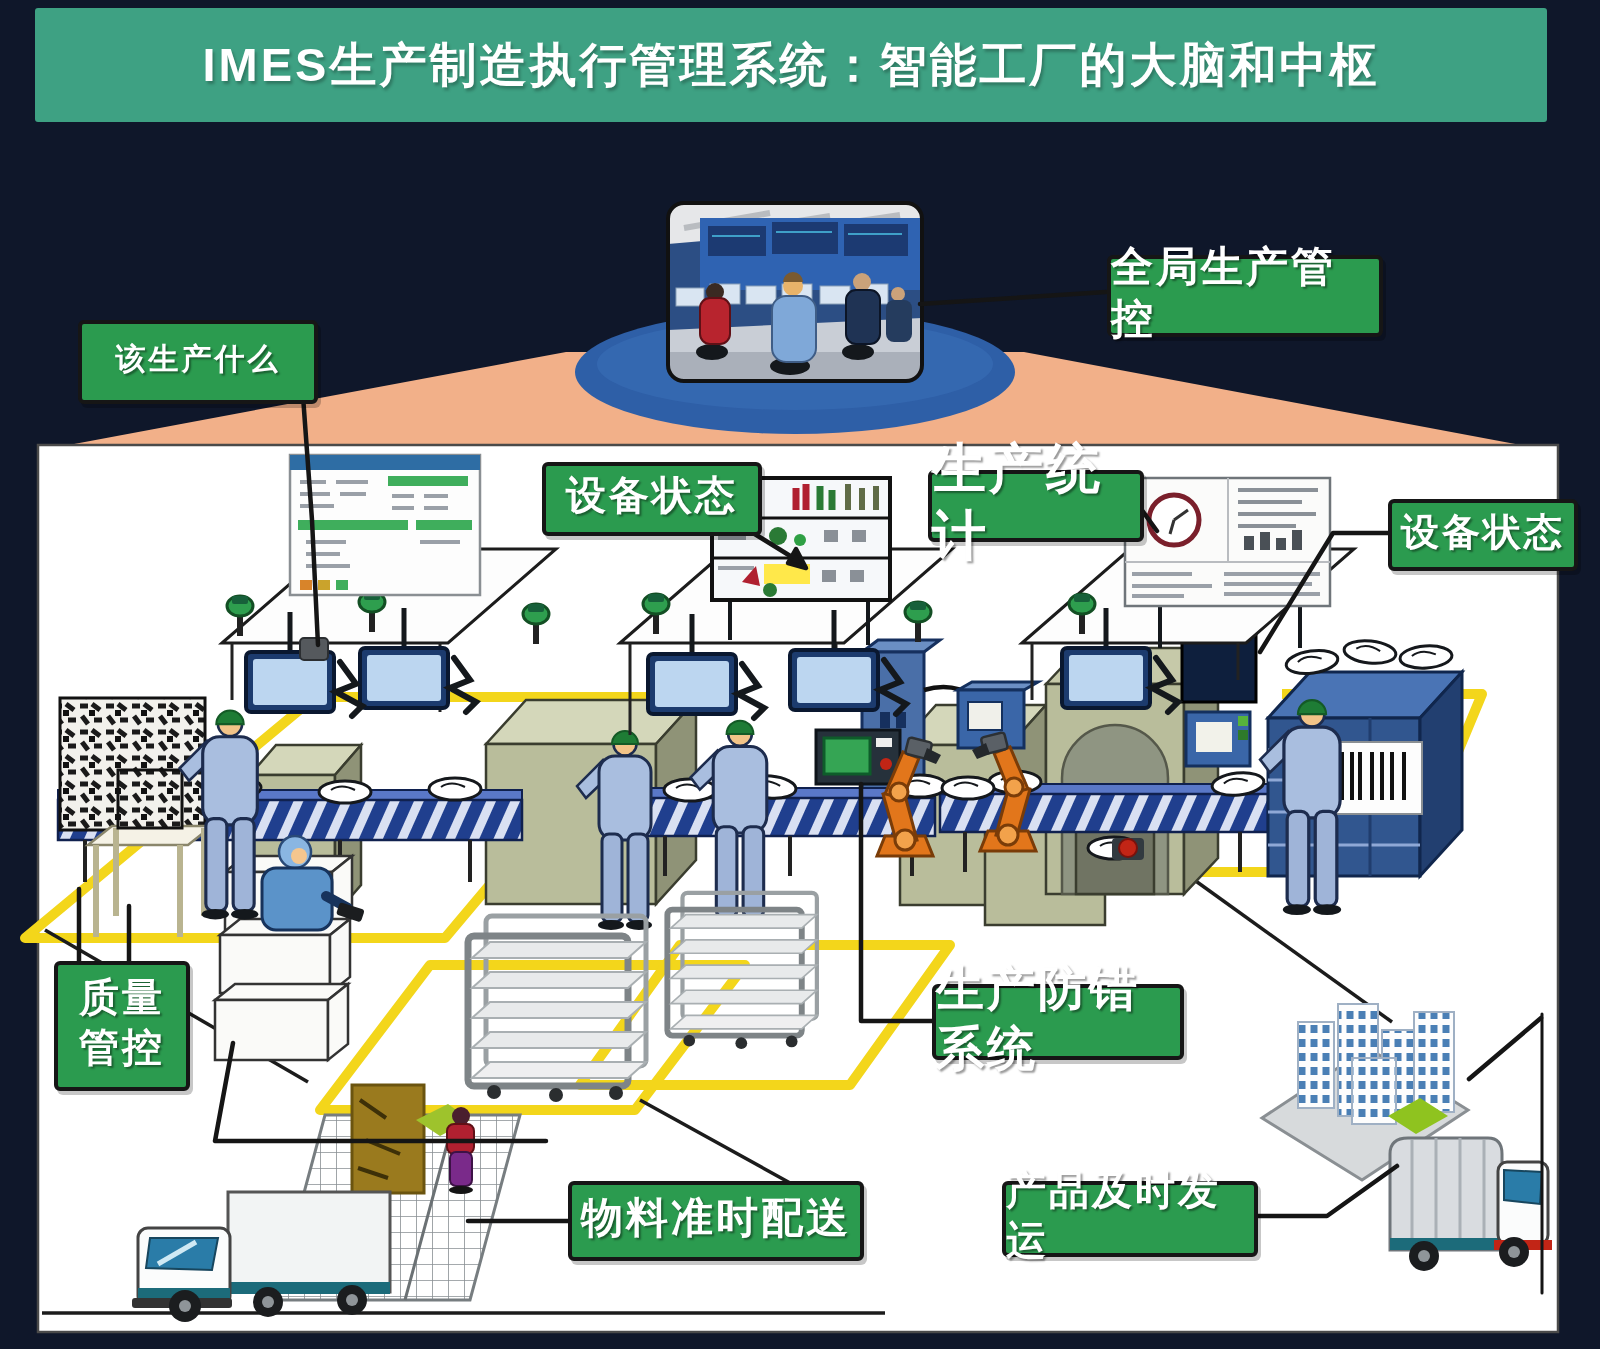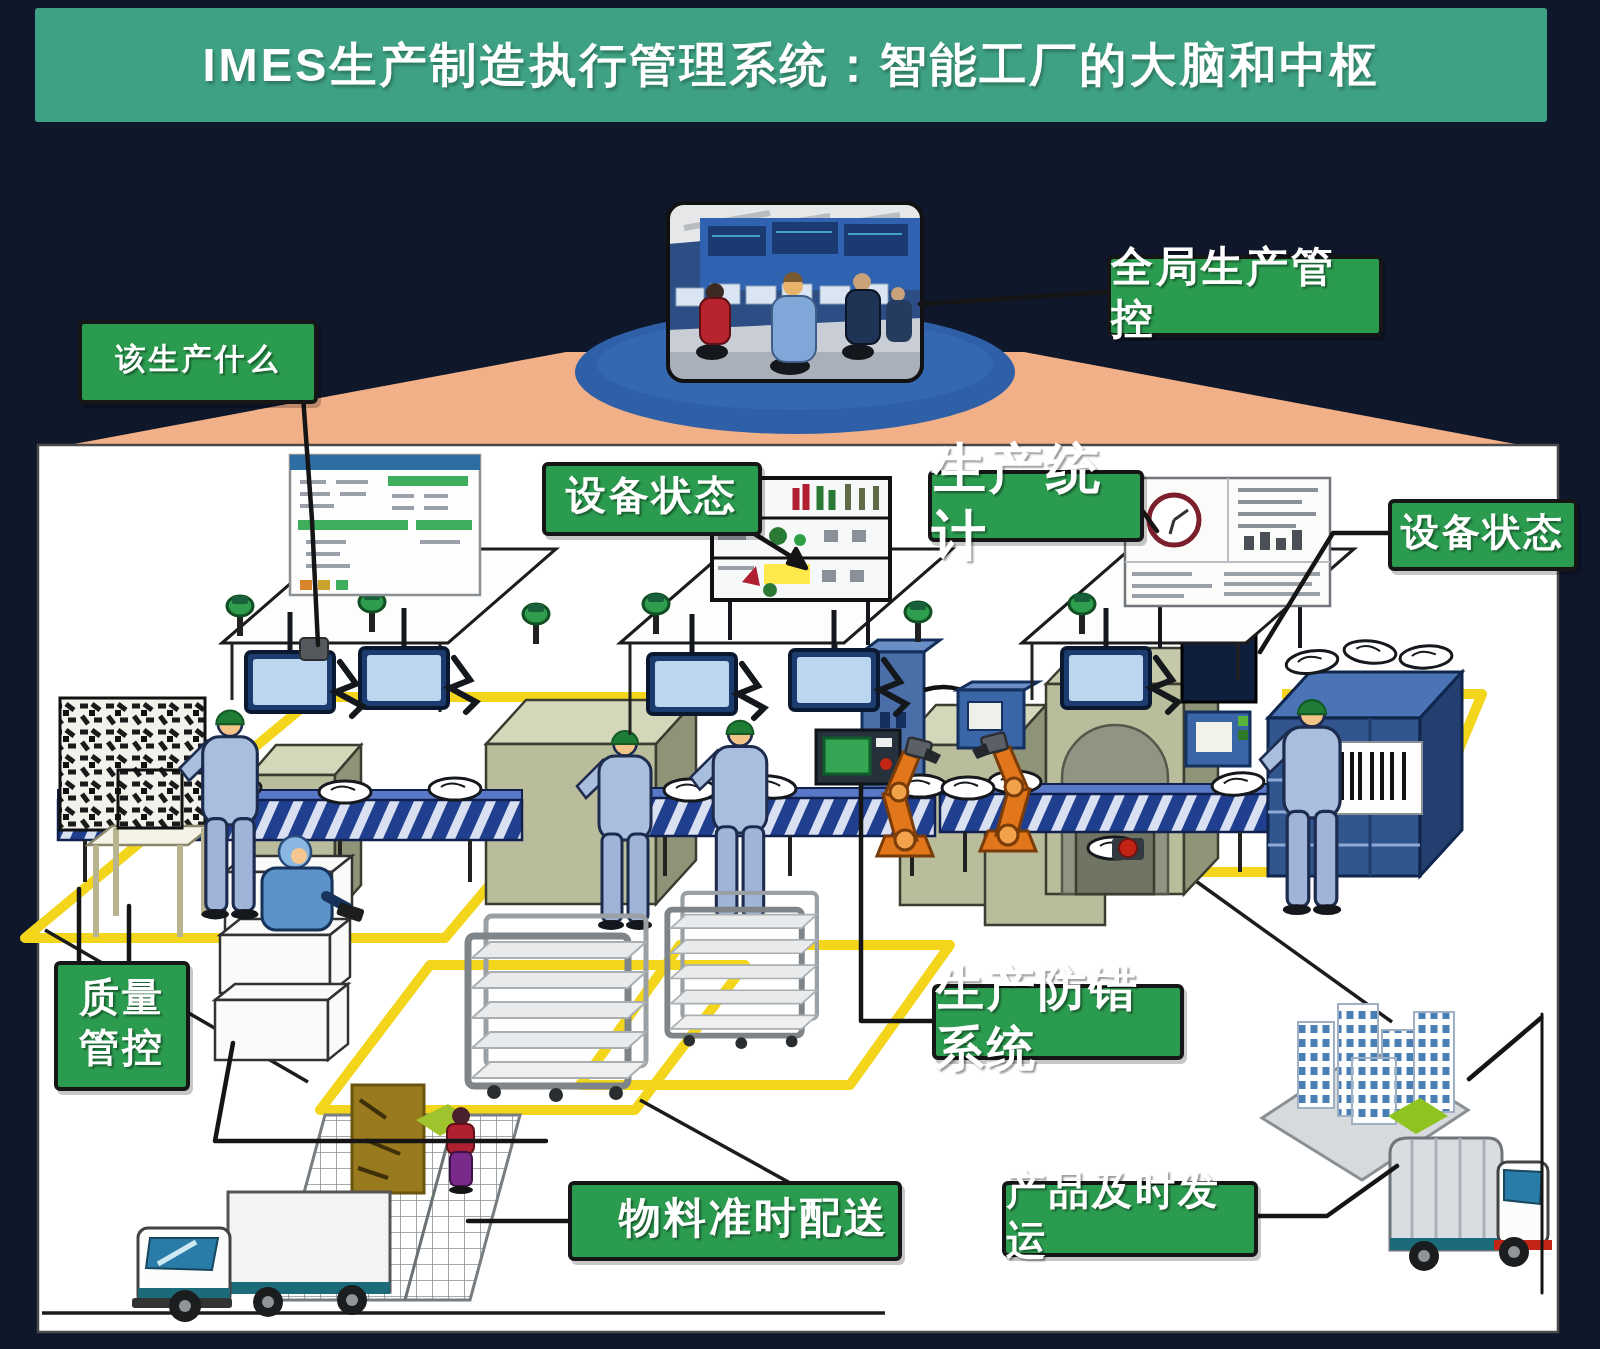--- a/index.html
+++ b/index.html
@@ -15,21 +15,21 @@
        color:#fff;font-weight:bold;display:flex;flex-direction:column;align-items:center;justify-content:center;
        text-shadow:2px 2px 2px rgba(0,0,0,0.4);box-shadow:3px 4px 0 rgba(0,0,0,0.22);
        letter-spacing:3px;line-height:1.25;font-family:Liberation Mono, monospace;}
   .t-what{left:78px;top:320px;width:232px;height:76px;font-size:30px;}
   .t-global{left:1107px;top:255px;width:268px;height:74px;font-size:42px;}
   .t-equip{left:542px;top:462px;width:212px;height:66px;font-size:40px;}
   .t-stats{left:928px;top:470px;width:208px;height:64px;font-size:54px;}
   .t-process{left:1388px;top:499px;width:182px;height:64px;font-size:38px;}
   .t-quality{left:54px;top:961px;width:128px;height:122px;font-size:40px;}
   .t-error{left:932px;top:984px;width:244px;height:68px;font-size:48px;}
-  .t-material{left:568px;top:1181px;width:288px;height:72px;font-size:42px;padding-left:38px;}
+  .t-material{left:568px;top:1181px;width:288px;height:72px;font-size:42px;}
   .t-ship{left:1002px;top:1181px;width:248px;height:68px;font-size:40px;}
 </style>
 </head>
 <body>
 
 <div id="stage">
 
 <svg id="scene" width="1600" height="1349" viewBox="0 0 1600 1349" xmlns="http://www.w3.org/2000/svg">
   <defs>
     <pattern id="convStripe" width="22" height="60" patternUnits="userSpaceOnUse" patternTransform="rotate(24)">

